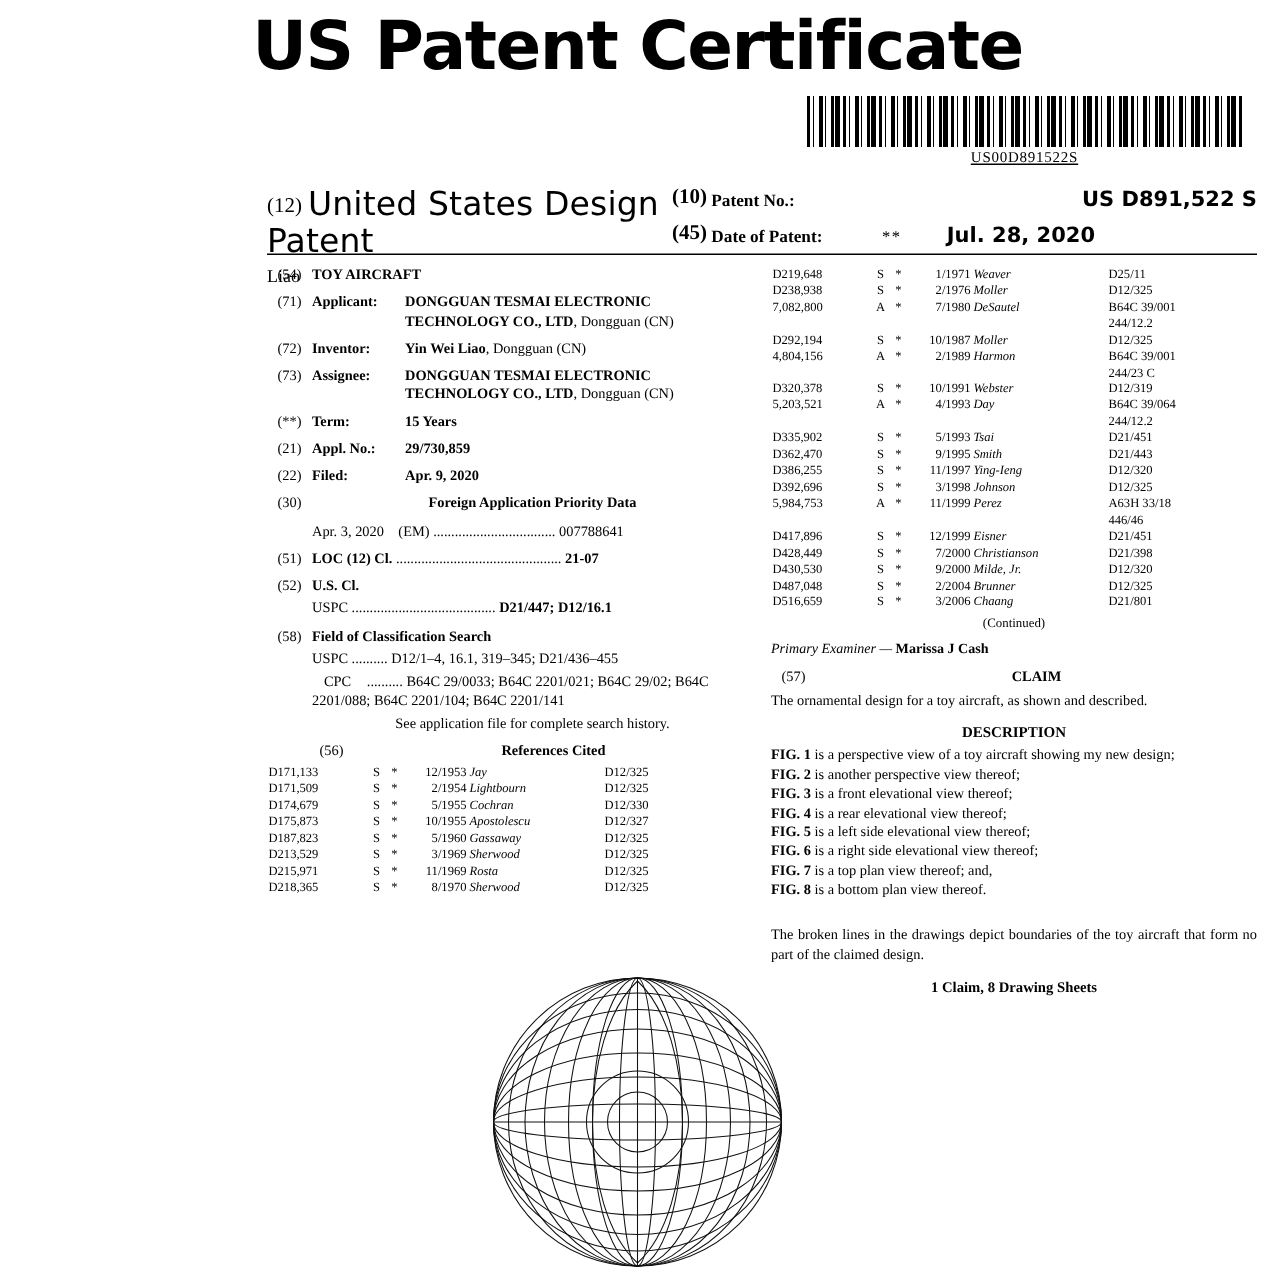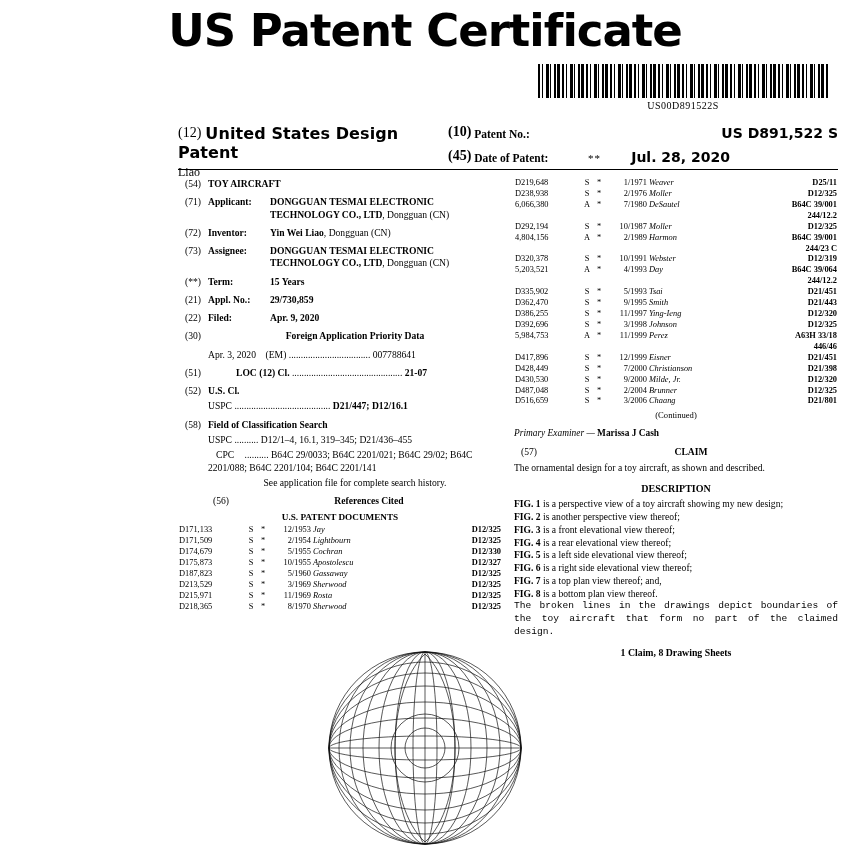--- a/index.html
+++ b/index.html
@@ -21,20 +21,21 @@
     font-size:45px;
     letter-spacing:-1px;
     margin:6px 0 0 0;
     line-height:1.1;
   }
   .barcode-wrap{
     position:absolute;
     right:22px;top:58px;
     width:290px;
     text-align:center;
+    text-decoration:underline;
   }
   .barcode{
     height:34px;
     width:290px;
     background:
       repeating-linear-gradient(90deg,
         #000 0px,#000 2px,#fff 2px,#fff 4px,
         #000 4px,#000 5px,#fff 5px,#fff 8px,
         #000 8px,#000 11px,#fff 11px,#fff 12px,
         #000 12px,#000 13px,#fff 13px,#fff 16px,
@@ -51,22 +52,22 @@
   
   .head{
     position:absolute;
     left:178px;top:118px;width:660px;
   }
   .head-row{display:flex;align-items:flex-start;}
   .head-left{width:270px;}
   .head-right{flex:1;}
   .doctype{
     font-family:"DejaVu Sans", sans-serif;
-    font-weight:bold;
-    font-size:16px;
+    font-weight:normal;
+    font-size:22px;
     letter-spacing:.1px;
   }
   .tag{font-size:14px;vertical-align:2px;}
   .inventor-line{font-size:12px;margin-top:3px;}
   .kv{display:flex;align-items:baseline;}
   .kv .k{width:140px;font-weight:bold;font-size:11.5px;}
   .kv .v{flex:1;text-align:right;font-family:"DejaVu Sans",sans-serif;font-weight:bold;font-size:14px;}
   .stars{font-size:11px;letter-spacing:1px;padding-right:14px;}
 
   .rule-top{position:absolute;left:178px;top:163px;width:660px;border-top:1px solid #000;}
@@ -105,21 +106,21 @@
     font-size:8.4px;
     line-height:1.3;
     width:100%;
   }
   table.cites td{padding:0 1px;vertical-align:top;white-space:nowrap;}
   td.c-pn{width:64px;}
   td.c-k{width:12px;text-align:center;}
   td.c-st{width:8px;text-align:center;}
   td.c-dt{width:42px;text-align:right;padding-right:4px;}
   td.c-nm{width:88px;font-style:italic;}
-  td.c-cl{text-align:right;font-weight:bold;}
+  td.c-cl{text-align:left;}
 
   .cont{text-align:center;font-size:8.6px;margin-top:3px;}
 
   .examiner{font-size:9.4px;margin-top:8px;font-style:italic;}
   .examiner b{font-style:normal;font-family:Liberation Serif, serif;}
   .para{font-size:9.6px;line-height:1.32;text-align:justify;}
   .desc-head{text-align:center;font-weight:bold;font-size:10px;margin:9px 0 4px 0;}
   .figline{font-size:9.6px;line-height:1.33;}
   .claims-count{text-align:center;font-weight:bold;font-size:9.8px;margin-top:9px;}
 
@@ -227,21 +228,21 @@
         <div class="num"></div>
         <div class="body">
           <span>Apr. 3, 2020</span>
           &nbsp;&nbsp;
           <span>(EM)</span>
           <span class="dotline">..................................</span>
           <span>007788641</span>
         </div>
       </div>
 
-      <div class="fld" style="margin-top:6px;gap:28px;">
+      <div class="fld" style="margin-top:6px;">
         <div class="num">(51)</div>
         <div class="body">
           <span class="b">LOC (12) Cl.</span>
           <span class="dotline">..............................................</span>
           <span class="b">21-07</span>
         </div>
       </div>
 
       <div class="fld tight">
         <div class="num">(52)</div>
@@ -279,21 +280,20 @@
       <div class="fld">
         <div class="num"></div>
         <div class="body center">See application file for complete search history.</div>
       </div>
 
       <div class="fld tight" style="margin-top:4px;padding-left:28px;">
         <div class="num">(56)</div>
         <div class="body b center">References Cited</div>
       </div>
 
-      <div class="sub-head">U.S. PATENT DOCUMENTS</div>
 
       <table class="cites">
         <tbody id="cites-left">
             <tr>
               <td class="c-pn">D171,133</td>
               <td class="c-k">S</td>
               <td class="c-st">*</td>
               <td class="c-dt">12/1953</td>
               <td class="c-nm">Jay</td>
               <td class="c-cl">D12/325</td>
@@ -371,21 +371,21 @@
             </tr>
             <tr>
               <td class="c-pn">D238,938</td>
               <td class="c-k">S</td>
               <td class="c-st">*</td>
               <td class="c-dt">2/1976</td>
               <td class="c-nm">Moller</td>
               <td class="c-cl">D12/325</td>
             </tr>
             <tr>
-              <td class="c-pn">6,066,380</td>
+              <td class="c-pn">7,082,800</td>
               <td class="c-k">A</td>
               <td class="c-st">*</td>
               <td class="c-dt">7/1980</td>
               <td class="c-nm">DeSautel</td>
               <td class="c-cl">B64C 39/001</td>
             </tr>
             <tr>
               <td class="c-pn"></td>
               <td class="c-k"></td>
               <td class="c-st"></td>
@@ -548,21 +548,21 @@
       <div id="fig-list">
           <div class="figline"><b>FIG. 1</b><span> is a perspective view of a toy aircraft showing my new design;</span></div>
           <div class="figline"><b>FIG. 2</b><span> is another perspective view thereof;</span></div>
           <div class="figline"><b>FIG. 3</b><span> is a front elevational view thereof;</span></div>
           <div class="figline"><b>FIG. 4</b><span> is a rear elevational view thereof;</span></div>
           <div class="figline"><b>FIG. 5</b><span> is a left side elevational view thereof;</span></div>
           <div class="figline"><b>FIG. 6</b><span> is a right side elevational view thereof;</span></div>
           <div class="figline"><b>FIG. 7</b><span> is a top plan view thereof; and,</span></div>
           <div class="figline"><b>FIG. 8</b><span> is a bottom plan view thereof.</span></div>
         </div>
-      <div class="para" style="margin-top:0;font-family:Liberation Mono, monospace;">The broken lines in the drawings depict boundaries of the toy aircraft that form no part of the claimed design.</div>
+      <div class="para" style="margin-top:18px;">The broken lines in the drawings depict boundaries of the toy aircraft that form no part of the claimed design.</div>
 
       <div class="claims-count">1 Claim, 8 Drawing Sheets</div>
     </div>
   </div>
 
   <div class="drawing">
     <svg viewBox="0 0 300 210" width="300" height="210">
       <g fill="none" stroke="#111" stroke-width="0.7">
         <circle cx="150" cy="102" r="96"></circle>
         <ellipse cx="150" cy="102" rx="96" ry="30"></ellipse>

